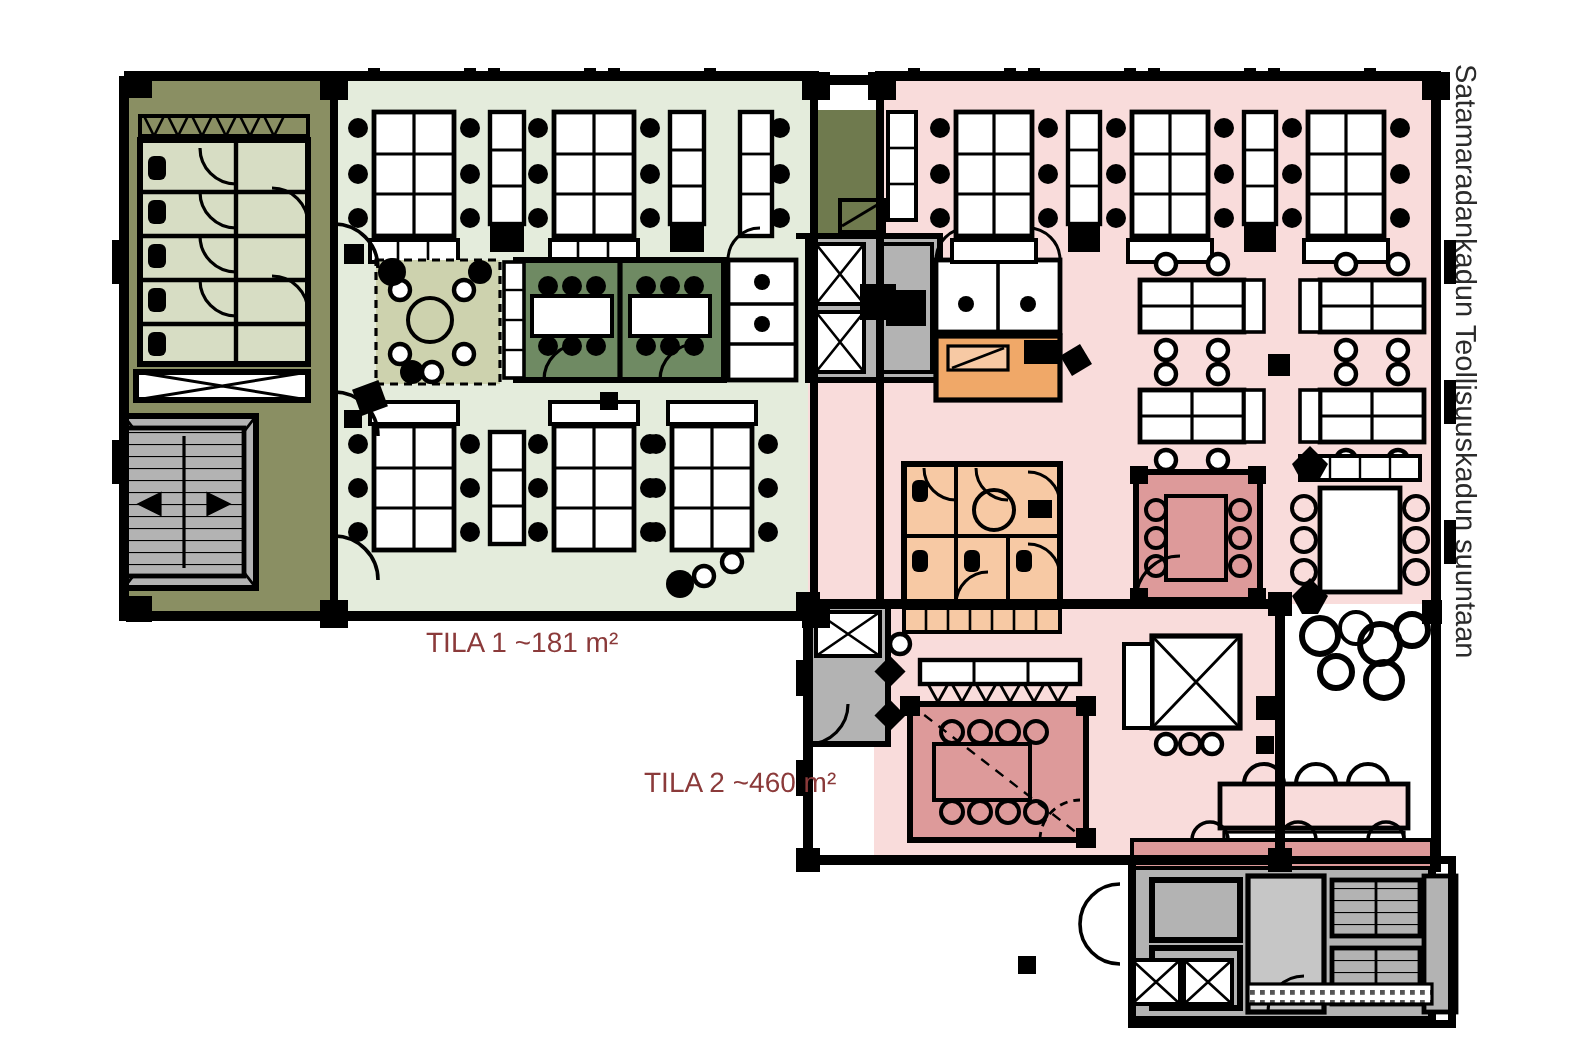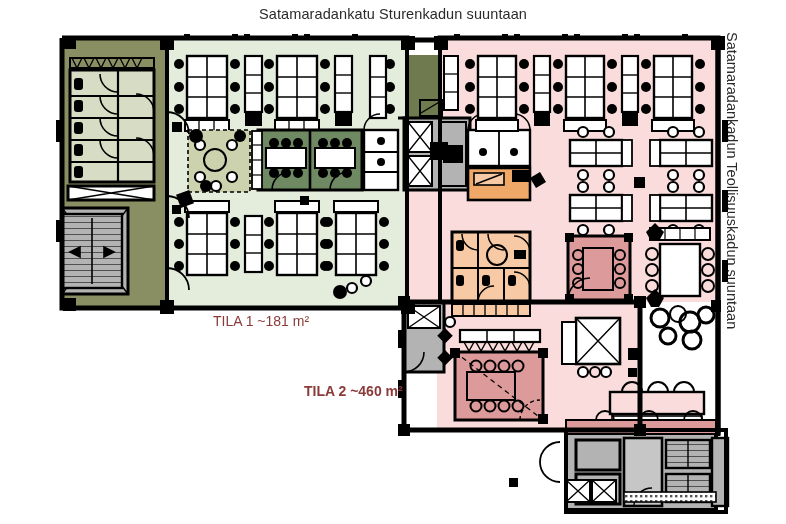--- a/index.html
+++ b/index.html
@@ -38,28 +38,27 @@
   #plan { position: absolute; left: 0; top: 0; width: 786px; height: 524px; }
 
   .zone-label {
     position: absolute;
     color: #8b3a3a;
     font-size: 14px;
     white-space: nowrap;
     font-family: "Liberation Sans", sans-serif;
   }
   #label-tila1 { left: 213px; top: 313px; }
-  #label-tila2 { left: 304px; top: 383px; font-weight: bold; }
+  #label-tila2 { left: 322px; top: 383px; }
 </style>
 </head>
 <body>
 
 <div id="page">
 
-  <div class="title-top">Satamaradankatu Sturenkadun suuntaan</div>
 
   <div class="title-right"><span>Satamaradankadun Teollisuuskadun suuntaan</span></div>
 
   <svg id="plan" viewBox="0 0 786 524">
     <defs>
       <pattern id="hatchStair" width="6" height="6" patternUnits="userSpaceOnUse">
         <rect width="6" height="6" fill="#b3b3b3"></rect>
         <line x1="0" y1="0" x2="6" y2="0" stroke="#000" stroke-width="1.1"></line>
       </pattern>
       <pattern id="dotTile" width="5" height="5" patternUnits="userSpaceOnUse">

